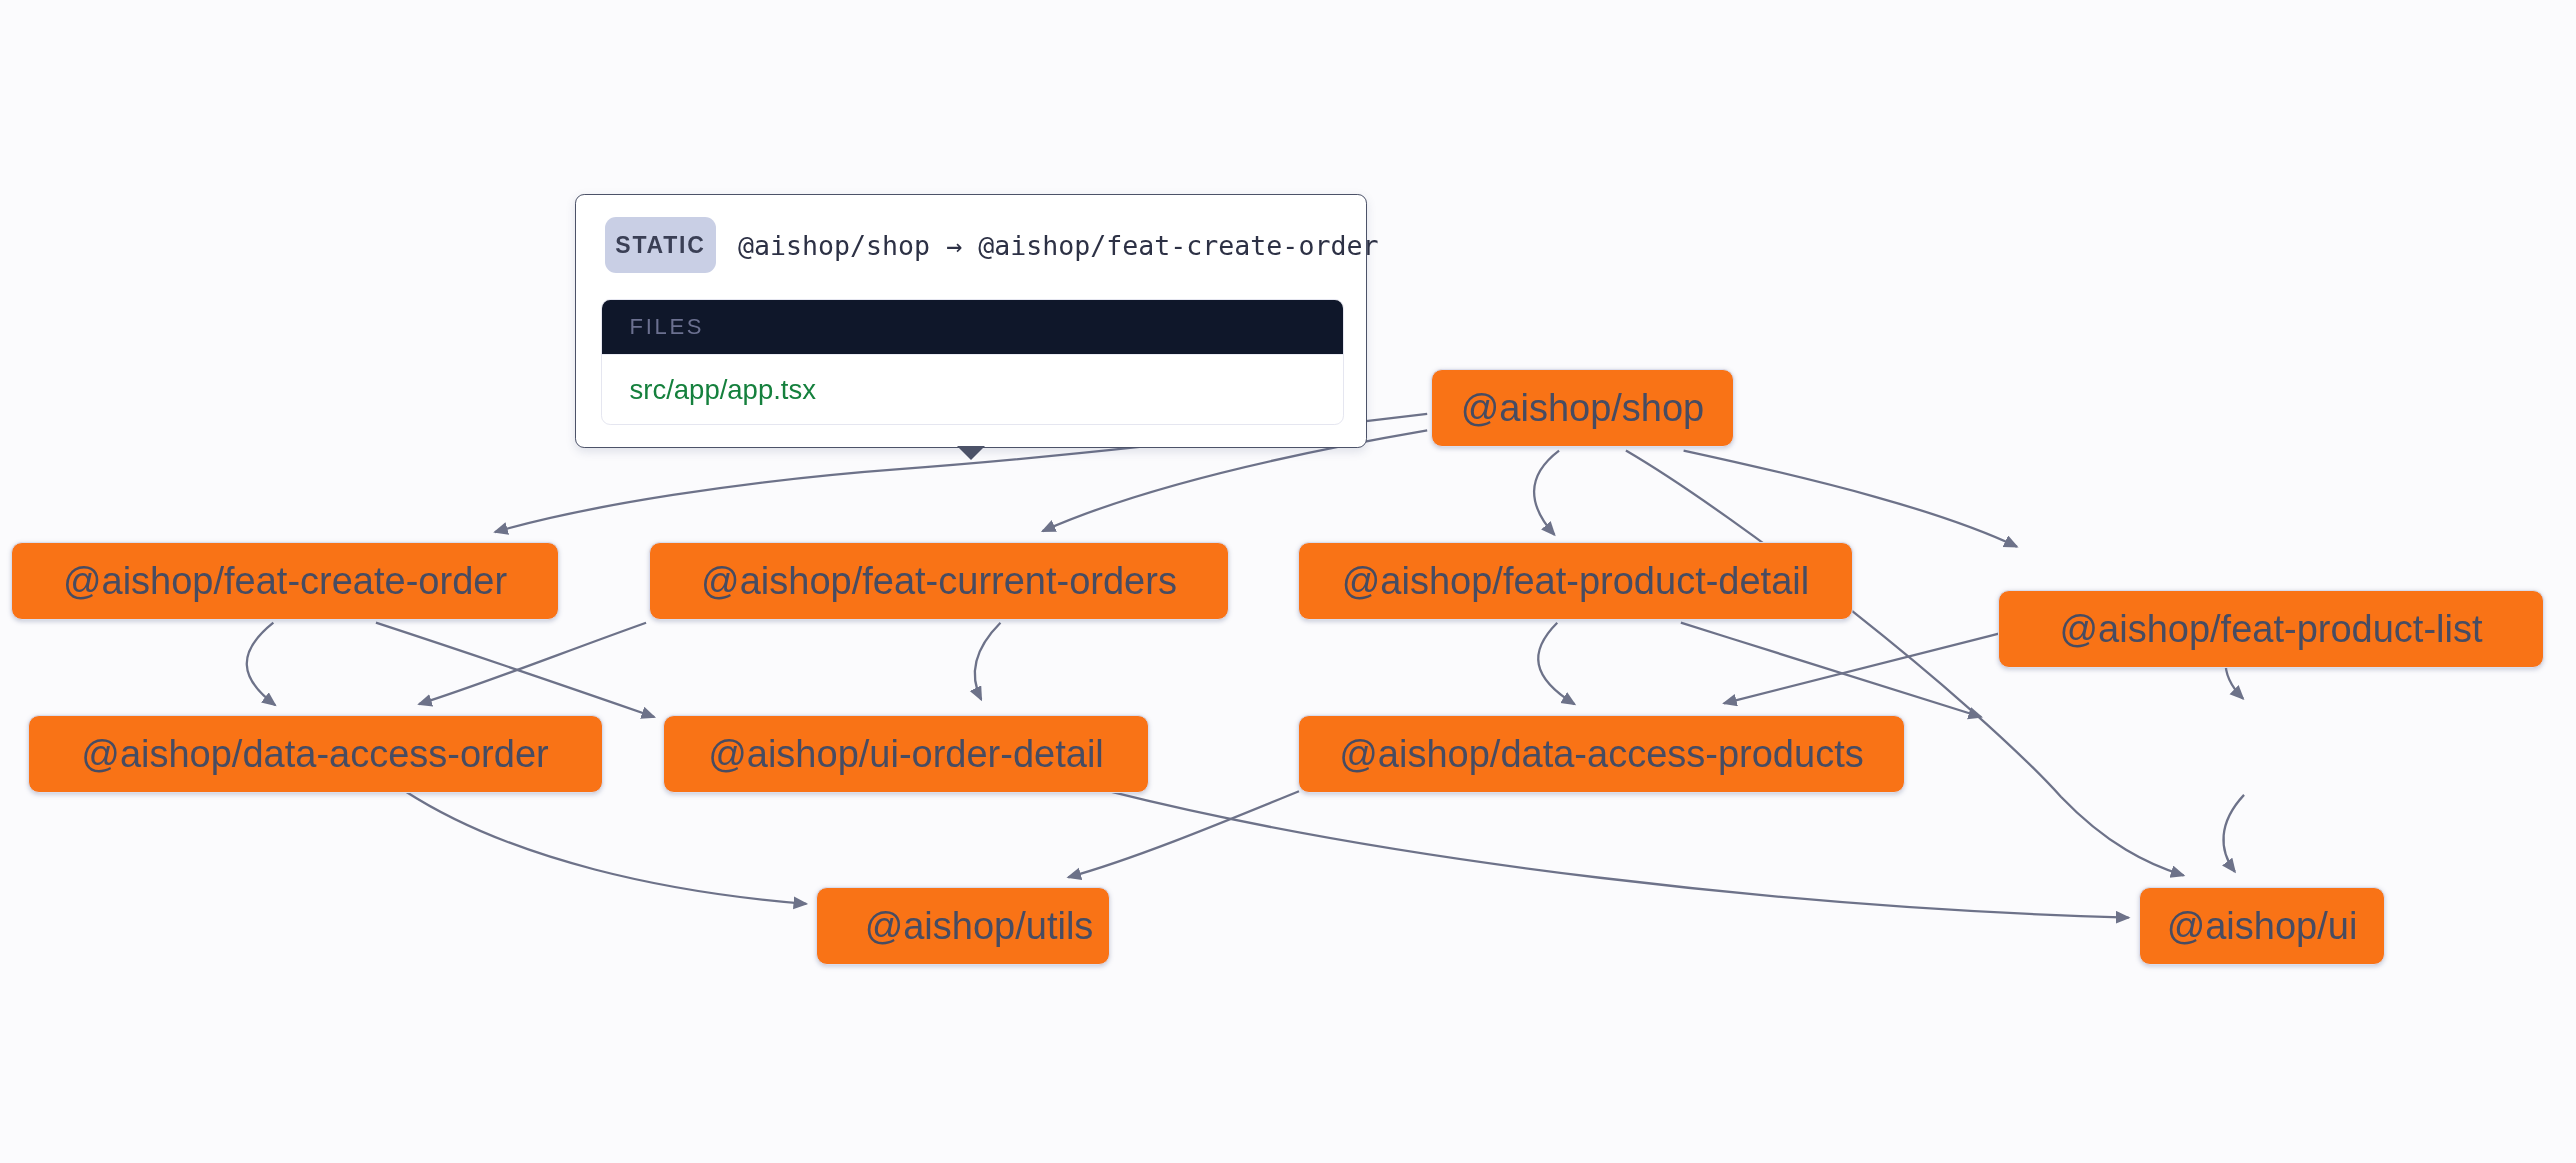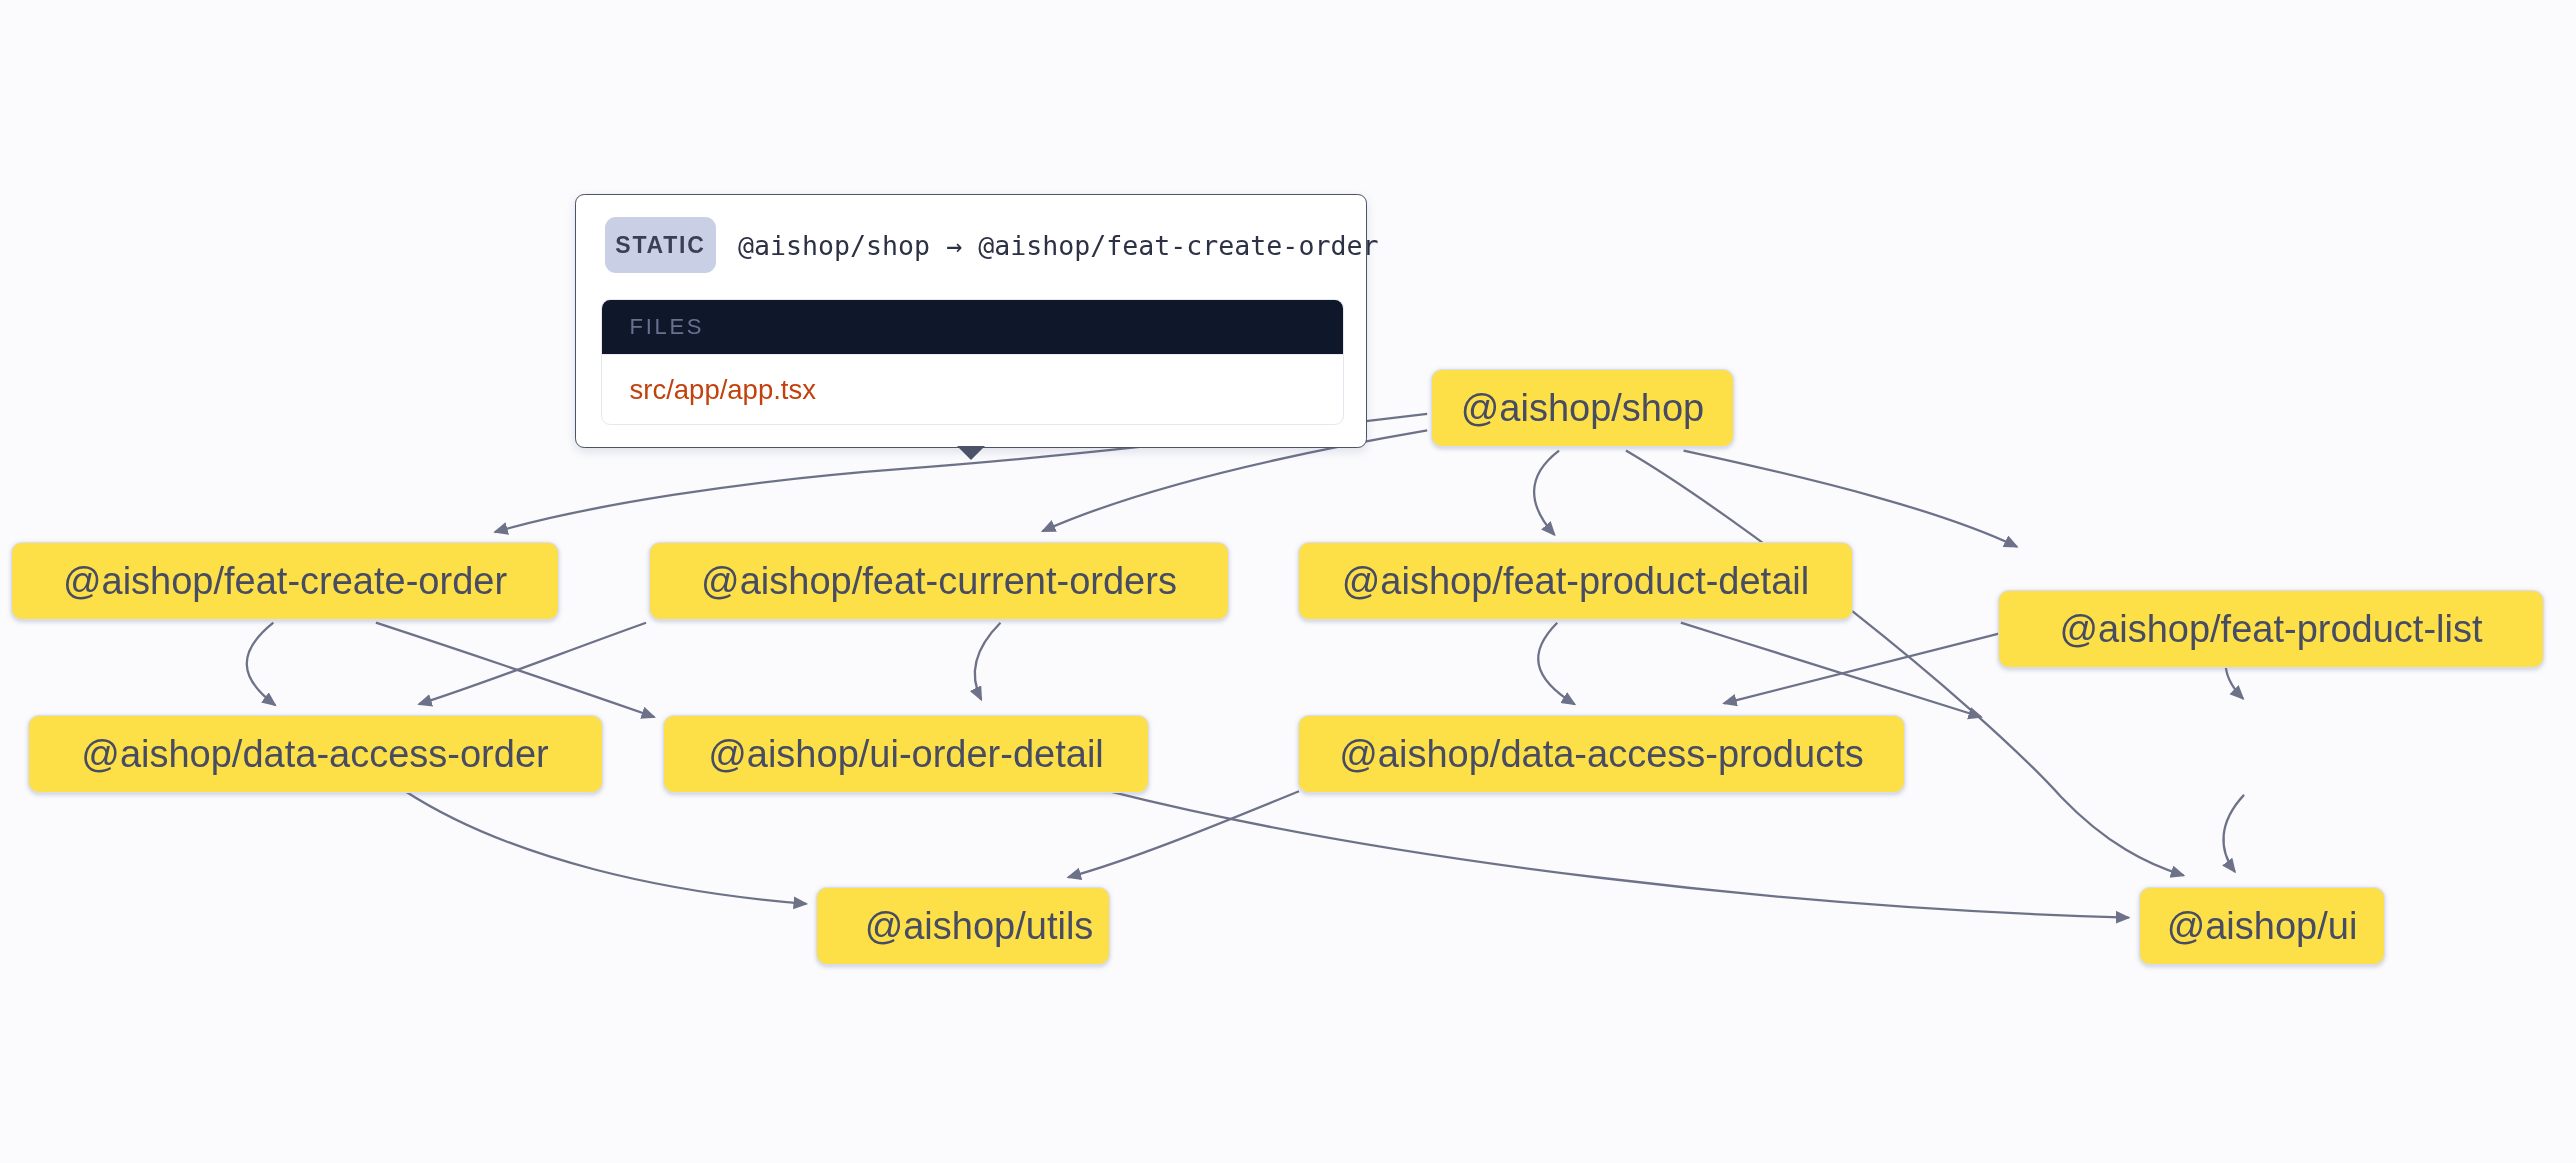--- a/index.html
+++ b/index.html
@@ -8,21 +8,21 @@
     background:#fbfbfd;
     font-family:"Liberation Sans",sans-serif;
     overflow:hidden;position:relative;
   }
   #edge-layer{position:absolute;left:0;top:0;z-index:1;}
   #node-layer{position:absolute;left:0;top:0;width:100%;height:100%;z-index:2;pointer-events:none;}
   .graph-node{
     position:absolute;
     box-sizing:border-box;
     display:flex;align-items:center;justify-content:center;
-    background:#fde047;
+    background:#f97316;
     border:1.8px solid #dadded;
     border-radius:11px;
     box-shadow:0 1.8px 4.6px rgba(90,100,140,.28);
     color:#474c62;
     font-size:38px;
     white-space:nowrap;
     pointer-events:auto;
     cursor:pointer;
   }
   #tooltip{
@@ -63,21 +63,21 @@
   .tt-files-header{
     height:54px;background:#0f172a;
     border-bottom:1.8px solid #ebecf4;
     display:flex;align-items:center;
     padding-left:27.5px;
     color:#6b7090;font-size:22px;letter-spacing:2.7px;
   }
   .tt-file-row{
     height:69px;display:flex;align-items:center;
     padding-left:27.5px;
-    color:#c2410c;font-size:27.5px;
+    color:#15803d;font-size:27.5px;
   }
 </style>
 </head>
 <body>
 
 <svg id="edge-layer" width="2576" height="1163" viewBox="0 0 2812 1270">
   <defs>
     <marker id="arrow" markerUnits="userSpaceOnUse" markerWidth="20" markerHeight="16" refX="14" refY="7" orient="auto">
       <path d="M0,0 L16,7 L0,14 Z" fill="#6d7289"></path>
     </marker>

